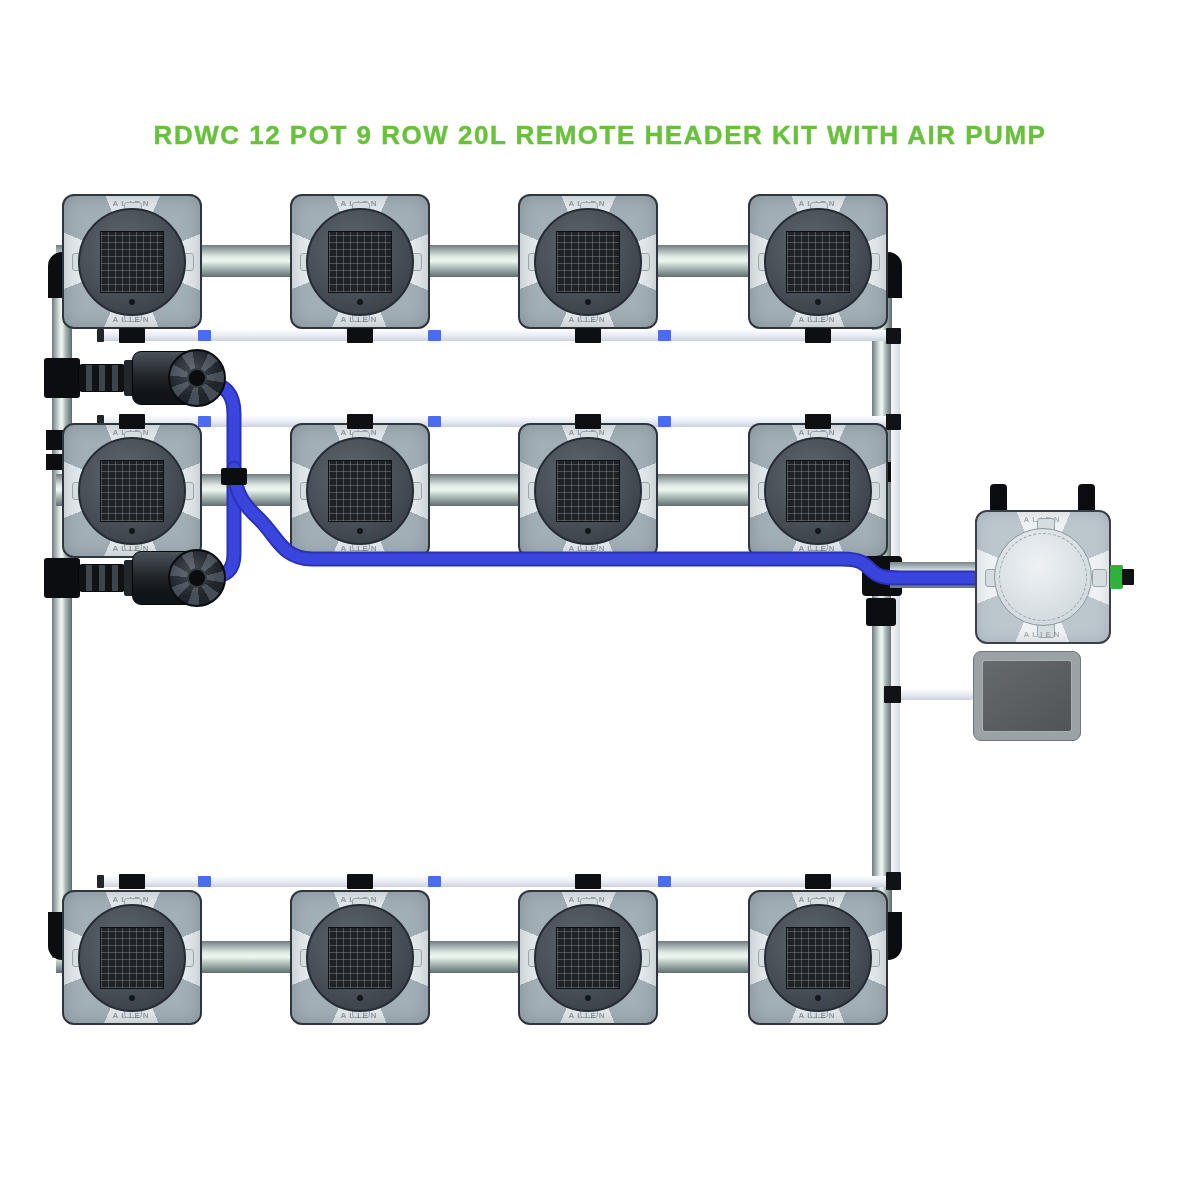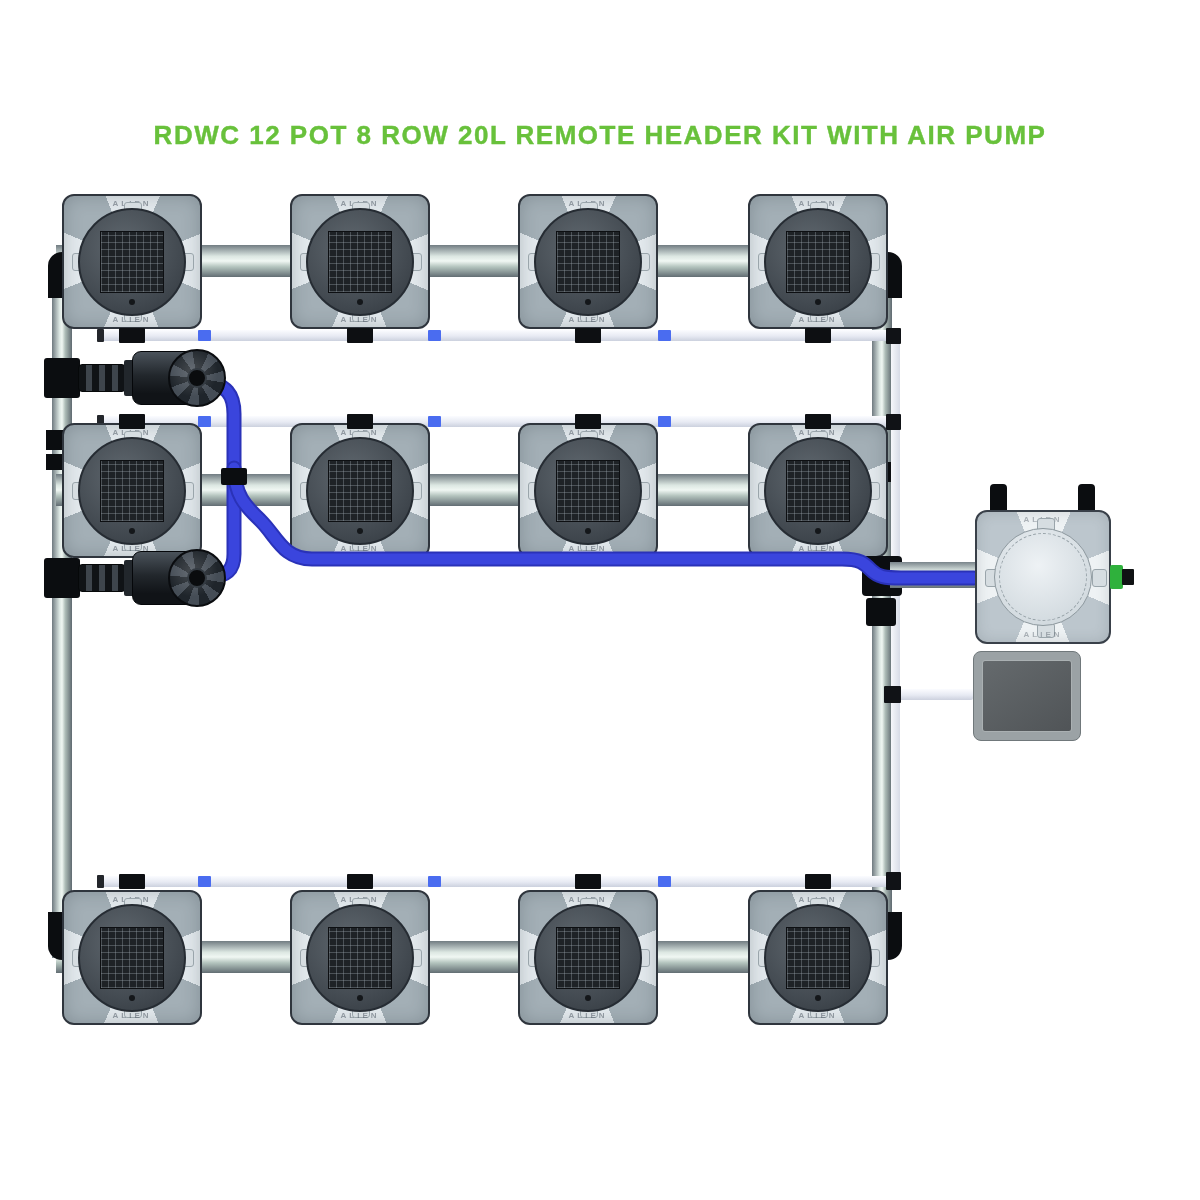--- a/index.html
+++ b/index.html
@@ -142,21 +142,21 @@
   .gfit{position:absolute;left:1110px;top:565px;width:13px;height:24px;background:#2fb13c;border-radius:2px;z-index:10;}
   .gfit-tip{position:absolute;left:1122px;top:569px;width:12px;height:16px;background:#101214;border-radius:1px;z-index:10;}
   
   .tubing{position:absolute;left:0;top:0;z-index:7;pointer-events:none;}
 </style>
 </head>
 <body>
 
 <div class="stage">
 
-  <div class="title">RDWC 12 POT 8 ROW 20L REMOTE HEADER KIT WITH AIR PUMP</div>
+  <div class="title">RDWC 12 POT 9 ROW 20L REMOTE HEADER KIT WITH AIR PUMP</div>
 
   <div class="vpipe" style="left:52px;top:262px;height:696px;"></div>
   <div class="vpipe" style="left:872px;top:262px;height:696px;"></div>
   <div id="row-pipes">
       <div class="hpipe" style="left: 56px; top: 245px; width: 830px;"></div>
       <div class="hpipe" style="left: 56px; top: 474px; width: 830px;"></div>
       <div class="hpipe" style="left: 56px; top: 941px; width: 830px;"></div>
     </div>
 
   <div class="fit r-tl" style="left:48px;top:252px;width:32px;height:46px;"></div>

